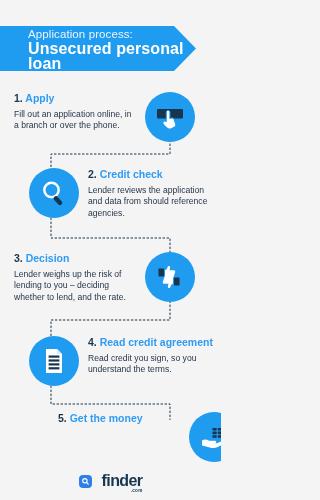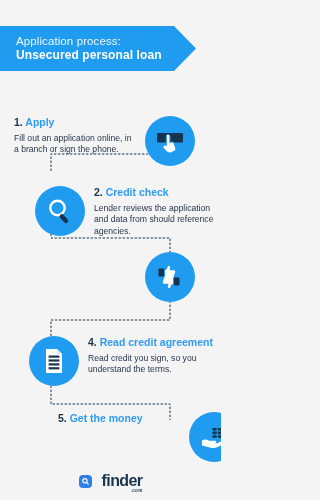--- a/index.html
+++ b/index.html
@@ -11,29 +11,29 @@
     position:relative;
   }
   .canvas{position:relative;width:221px;height:500px;background:#f4f4f4;}
 
   
   .banner{
     position:absolute;left:0;top:26px;
     width:196px;height:45px;
     background:#1f9bf0;
     display:flex;flex-direction:column;justify-content:center;
-    padding-left:16px;box-sizing:border-box;
+    padding-left:28px;box-sizing:border-box;
     clip-path:polygon(0 0, 174px 0, 196px 50%, 174px 100%, 0 100%);
   }
   .banner-line1{
     color:#eaf5fe;font-size:11.5px;font-weight:400;
     letter-spacing:.1px;line-height:14px;
   }
   .banner-line2{
-    color:#ffffff;font-size:12px;font-weight:700;
+    color:#ffffff;font-size:16px;font-weight:700;
     letter-spacing:.1px;line-height:15px;
   }
 
   
   .step{position:absolute;left:0;width:221px;}
   .step-inner{position:relative;width:221px;height:100%;}
 
   .txt{position:absolute;width:118px;}
   .txt.left{left:14px;}
   .txt.right{left:88px;width:122px;}
@@ -100,59 +100,64 @@
   </svg>
 
   <svg class="connector" style="left:0;top:293px;" width="221" height="44" viewBox="0 0 221 44">
     <path d="M170 0 V27 H51 V44" fill="none" stroke="#17354f" stroke-width="1" stroke-dasharray="1.6 2.4" stroke-linecap="round"></path>
   </svg>
 
   <svg class="connector" style="left:0;top:378px;" width="221" height="42" viewBox="0 0 221 42">
     <path d="M51 0 V26 H170 V42" fill="none" stroke="#17354f" stroke-width="1" stroke-dasharray="1.6 2.4" stroke-linecap="round"></path>
   </svg>
 
-  <div class="step" style="top:92px;height:50px;margin-top:24px;">
+  <div class="step" style="top:92px;height:50px;">
     <div class="step-inner">
       <div class="txt left">
         <p class="step-title">
           <span class="num">1.</span>
           <span class="ttl">Apply</span>
         </p>
-        <p class="step-desc">Fill out an application online, in a branch or sign the phone.</p>
+        <p class="step-desc">Fill out an application online, in a branch or over the phone.</p>
       </div>
       <div class="circle c-right" style="top:0;">
         <svg width="34" height="34" viewBox="0 0 34 34">
           <rect x="4" y="9" width="26" height="9.5" rx="1" fill="#17354f"></rect>
           <path d="M13.3 12.2 c0-1 .8-1.8 1.8-1.8 s1.8 .8 1.8 1.8 V18.6 l1.4-.5 c1.1-.4 2.3 .2 2.7 1.3 l1.6 4.6 c.4 1.2-.1 2.5-1.2 3.1 l-2.9 1.5 c-1.5 .8-3.3 .5-4.5-.7 l-3.5-3.6 c-.7-.7-.7-1.9 0-2.6 .7-.7 1.8-.8 2.5-.2 l.3 .3 V12.2z" fill="#ffffff" stroke="#1f9bf0" stroke-width="1"></path>
         </svg>
       </div>
     </div>
   </div>
 
-  <div class="step" style="top:186px;height:52px;padding-left:6px;">
+  <div class="step" style="top:168px;height:52px;">
     <div class="step-inner">
       <div class="txt right">
         <p class="step-title">
           <span class="num">2.</span>
           <span class="ttl">Credit check</span>
         </p>
         <p class="step-desc">Lender reviews the application and data from should reference agencies.</p>
       </div>
       <div class="circle c-left" style="top:0;">
         <svg width="32" height="32" viewBox="0 0 32 32">
           <circle cx="13.5" cy="13" r="7.2" fill="none" stroke="#ffffff" stroke-width="2.4"></circle>
           <rect x="17.6" y="18.4" width="4.6" height="10.5" rx="2.3" transform="rotate(-42 19.9 23.6)" fill="#17354f"></rect>
         </svg>
       </div>
     </div>
   </div>
 
   <div class="step" style="top:252px;height:52px;">
     <div class="step-inner">
       <div class="txt left">
+        <p class="step-title">
+          <span class="num">3.</span>
+          <span class="ttl">Decision</span>
+        </p>
+        <p class="step-desc">Lender weighs up the risk of lending to you – deciding whether to lend, and the rate.</p>
       </div>
       <div class="circle c-right" style="top:0;">
         <svg width="34" height="34" viewBox="0 0 34 34">
 
           <rect x="5.5" y="8.5" width="5.5" height="8" rx="0.8" fill="#17354f"></rect>
           <path d="M12 16.5 V10.3 c1.6-.6 2.4-1.8 2.6-3.3 .1-.9 .9-1.3 1.6-1 .8 .3 1.1 1.1 .9 2 l-.6 2.3 h4.3 c1 0 1.7 .9 1.4 1.8 l-1.6 4.9 c-.2 .7-.9 1.2-1.7 1.2 H12z" fill="#ffffff"></path>
 
           <rect x="21" y="17.5" width="5.5" height="8" rx="0.8" fill="#17354f"></rect>
           <path d="M20 17.5 V23.7 c-1.6 .6-2.4 1.8-2.6 3.3 -.1 .9-.9 1.3-1.6 1 -.8-.3-1.1-1.1-.9-2 l.6-2.3 h-4.3 c-1 0-1.7-.9-1.4-1.8 l1.6-4.9 c.2-.7 .9-1.2 1.7-1.2 H20z" fill="#ffffff"></path>
         </svg>

